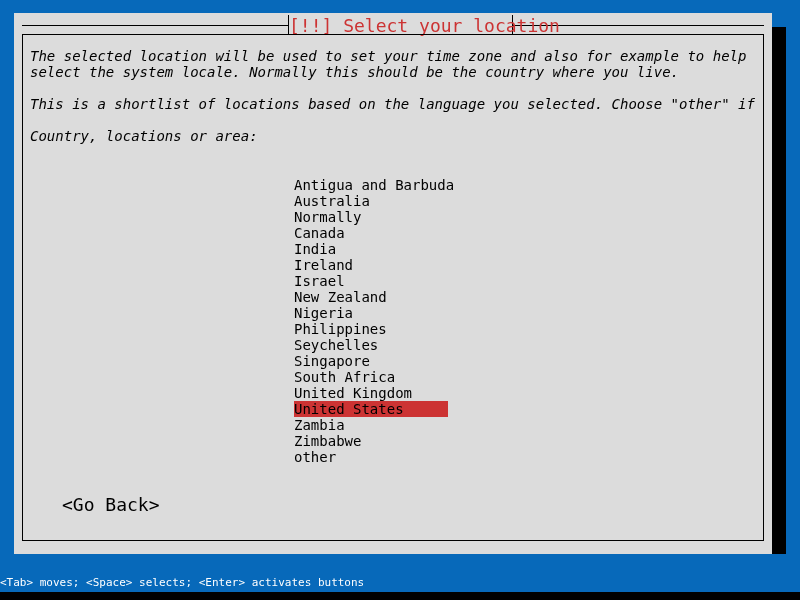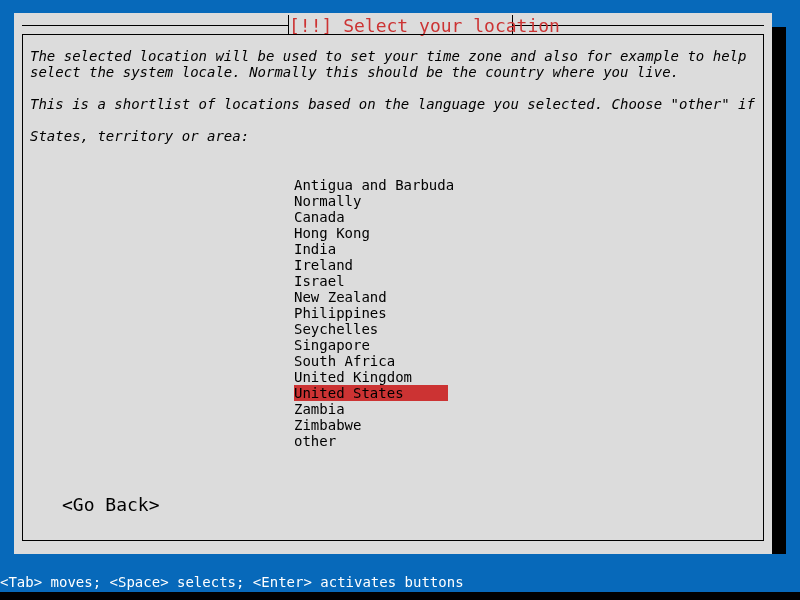--- a/index.html
+++ b/index.html
@@ -150,21 +150,21 @@
   
   .status-bar {
     position: absolute;
     left: 0;
     top: 573px;
     width: 800px;
     height: 19px;
     background: #0769ba;
     color: #ffffff;
     white-space: pre;
-    font-size: 14px;
+    font-size: 11px;
     line-height: 19px;
   }
   .status-filler {
     position: absolute;
     left: 0;
     top: 592px;
     width: 800px;
     height: 8px;
     background: #000000;
   }
@@ -184,32 +184,33 @@
   <div class="title-tick b"></div>
   <div class="dialog-title">[!!] Select your location</div>
 
   <div class="dialog-frame"></div>
 
   <div class="content">
     <p class="para"><span class="para-line">The selected location will be used to set your time zone and also for example to help</span><span class="para-line">select the system locale. Normally this should be the country where you live.</span></p>
     <div class="spacer"></div>
     <p class="para"><span class="para-line">This is a shortlist of locations based on the language you selected. Choose "other" if</span></p>
     <div class="spacer"></div>
-    <p class="para">States, territory or area:</p>
+    <p class="para">Country, locations or area:</p>
   </div>
 
   <div class="country-list">
       <span class="country-item">Antigua and Barbuda</span>
+      <span class="country-item">Australia</span>
       <span class="country-item">Normally</span>
       <span class="country-item">Canada</span>
-      <span class="country-item">Hong Kong</span>
       <span class="country-item">India</span>
       <span class="country-item">Ireland</span>
       <span class="country-item">Israel</span>
       <span class="country-item">New Zealand</span>
+      <span class="country-item">Nigeria</span>
       <span class="country-item">Philippines</span>
       <span class="country-item">Seychelles</span>
       <span class="country-item">Singapore</span>
       <span class="country-item">South Africa</span>
       <span class="country-item">United Kingdom</span>
       <span class="country-item selected">United States</span>
       <span class="country-item">Zambia</span>
       <span class="country-item">Zimbabwe</span>
       <span class="country-item">other</span>
     </div>

